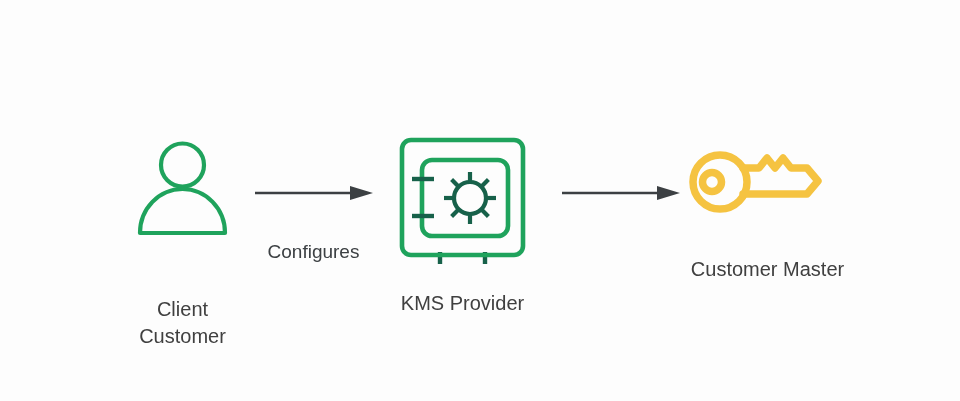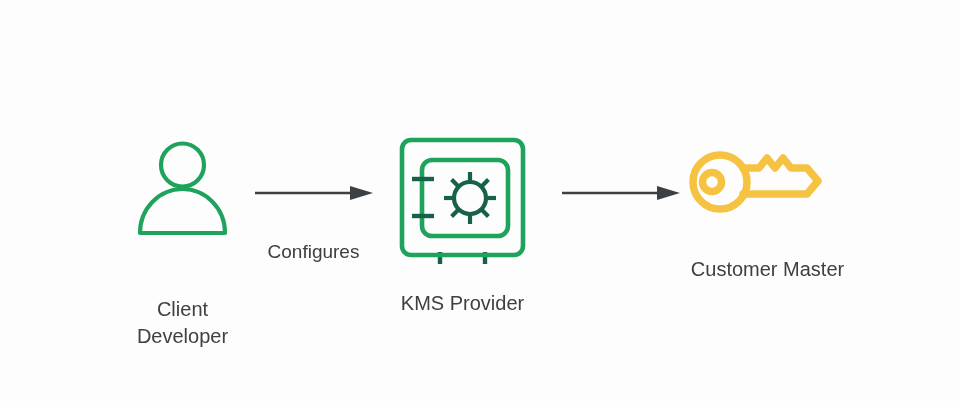--- a/index.html
+++ b/index.html
@@ -108,21 +108,21 @@
     <div class="node-icon">
       <svg width="225" height="100" viewBox="0 0 225 100" aria-hidden="true">
 
         <circle cx="112.5" cy="25" r="21.5" fill="none" stroke="#1fa35c" stroke-width="4.2"></circle>
 
         <path d="M 70 93 A 42.5 44 0 0 1 155 93 Z" fill="none" stroke="#1fa35c" stroke-width="4.2" stroke-linejoin="round"></path>
       </svg>
     </div>
     <div class="node-caption">
       <span class="cap-line">Client</span>
-      <span class="cap-line">Developer</span>
+      <span class="cap-line">Customer</span>
     </div>
   </div>
 
   <div class="node" id="node-kms">
     <div class="node-icon">
       <svg width="225" height="132" viewBox="0 0 225 132" aria-hidden="true">
 
         <line x1="90" y1="118" x2="90" y2="130" stroke="#17614a" stroke-width="4.4" stroke-linecap="butt"></line>
         <line x1="135" y1="118" x2="135" y2="130" stroke="#17614a" stroke-width="4.4" stroke-linecap="butt"></line>
 

